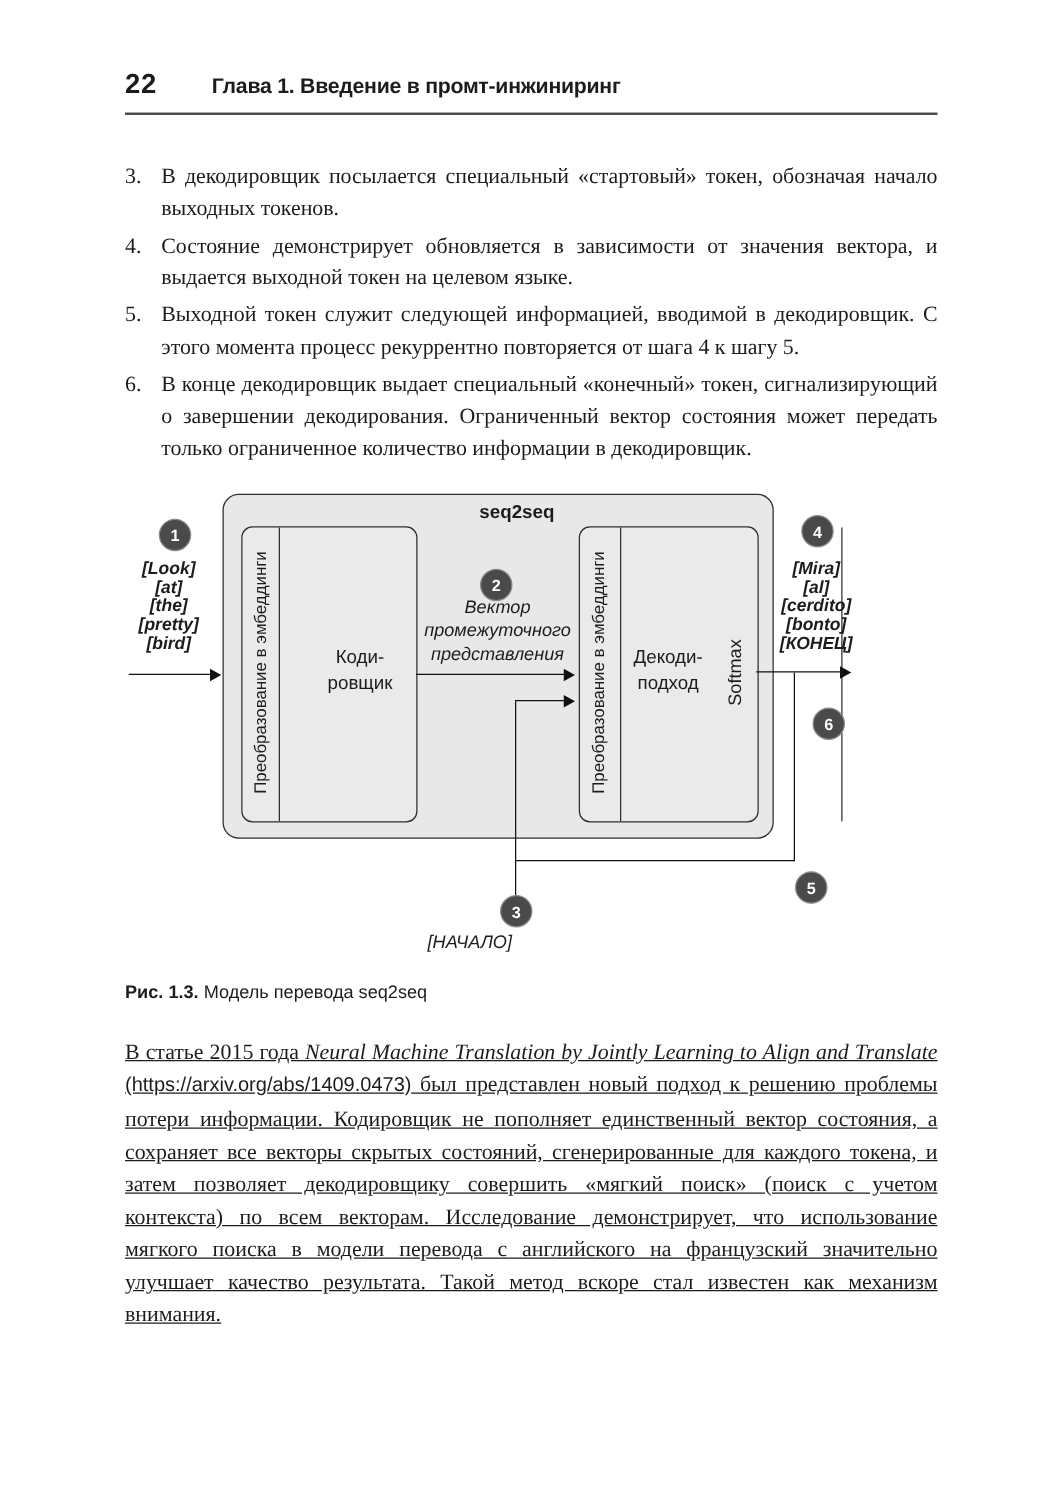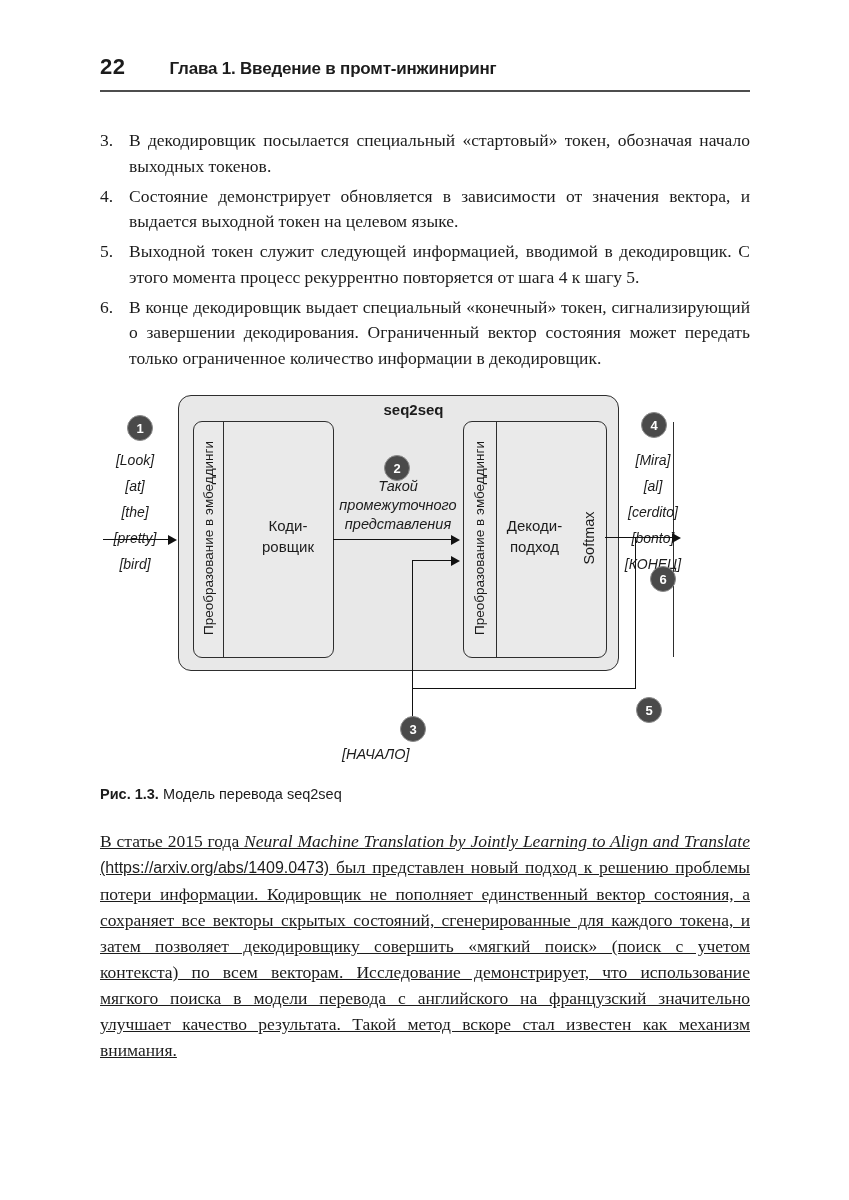--- a/index.html
+++ b/index.html
@@ -48,22 +48,22 @@
   }
   .enc-box{left:93px;top:44px;width:139px;height:235px;}
   .dec-box{left:363px;top:44px;width:142px;height:235px;}
   .divider{position:absolute;top:0;bottom:0;width:0;border-left:1.5px solid var(--line);}
   .rot{
     position:absolute;width:235px;height:20px;line-height:20px;text-align:center;
     transform:rotate(-90deg);font-size:13.5px;white-space:nowrap;
   }
   .box-label{position:absolute;text-align:center;font-size:15px;line-height:21px;white-space:pre-line;}
   .tokens{
-    position:absolute;width:120px;text-align:center;font-size:14px;line-height:26px;
-    font-style:italic;white-space:pre-line;
+    position:absolute;width:120px;text-align:center;font-size:14px;line-height:15px;
+    font-style:italic;white-space:pre-line;font-weight:bold;
   }
   .vector-label{
     position:absolute;left:218px;top:100px;width:160px;text-align:center;
     font-size:14.5px;line-height:19px;font-style:italic;white-space:pre-line;
   }
   .start-label{position:absolute;left:242px;top:369px;width:140px;
     font-size:14.5px;font-style:italic;}
   .badge{
     position:absolute;width:24px;height:24px;border-radius:50%;
     background:var(--badge);border:1px solid #8a8a8a;color:#fff;
@@ -142,21 +142,21 @@
       <div class="badge" style="left:27px;top:38px;">1</div>
       <div class="tokens" style="left:-25px;top:70px;">[Look]
 [at]
 [the]
 [pretty]
 [bird]</div>
       <div class="hl" style="left:3px;top:162px;width:66px;"></div>
       <div class="ah" style="left:68px;top:158px;"></div>
 
       <div class="badge" style="left:284px;top:78px;">2</div>
-      <div class="vector-label">Такой
+      <div class="vector-label">Вектор
 промежуточного
 представления</div>
       <div class="hl" style="left:233px;top:162px;width:119px;"></div>
       <div class="ah" style="left:351px;top:158px;"></div>
 
       <div class="hl" style="left:312px;top:183px;width:40px;"></div>
       <div class="ah" style="left:351px;top:179px;"></div>
 
       <div class="badge" style="left:541px;top:35px;">4</div>
       <div class="tokens" style="left:493px;top:70px;">[Mira]

